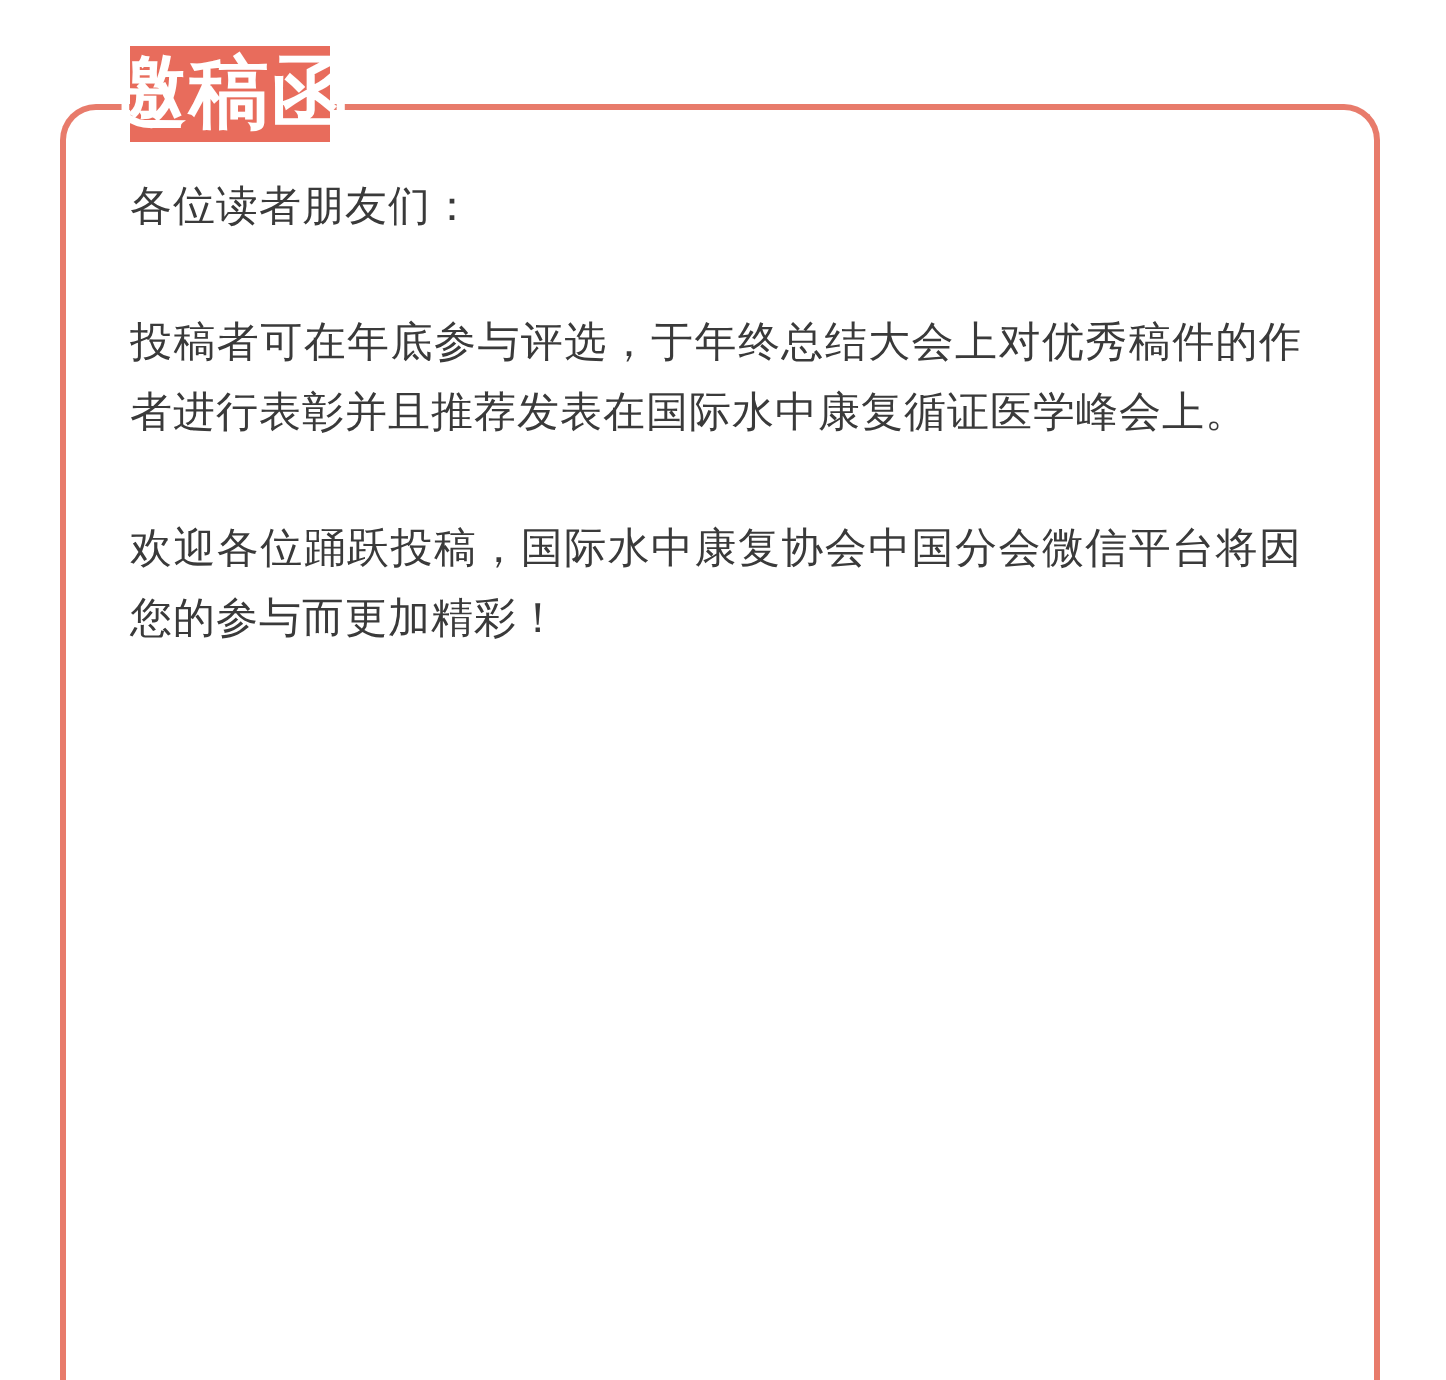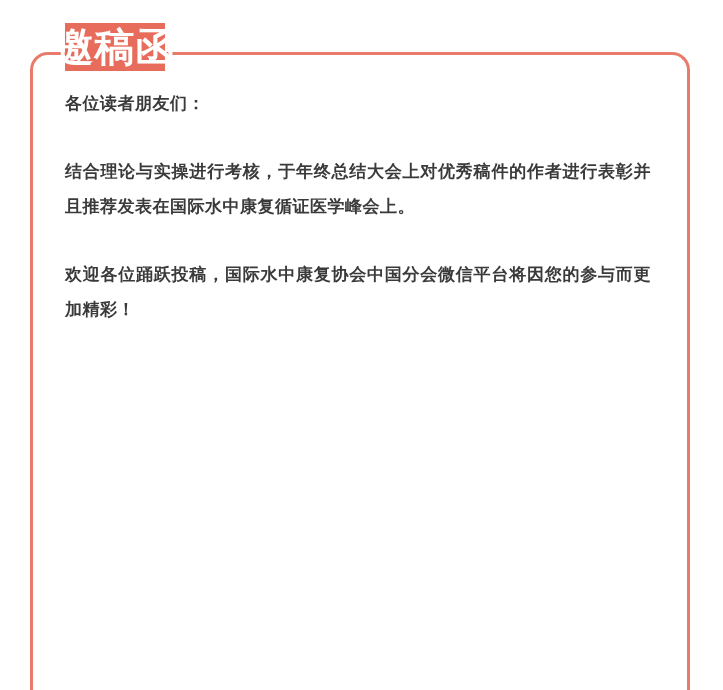--- a/index.html
+++ b/index.html
@@ -58,23 +58,23 @@
     letter-spacing: 1px;
     white-space: nowrap;
   }
   .content {
     position: absolute;
     left: 65px;
     top: 86px;
     width: 586px;
     z-index: 2;
     color: var(--text);
-    font-size: 17px;
+    font-size: 21px;
     line-height: 35px;
-    font-weight: bold;
+    font-weight: normal;
     letter-spacing: 0.5px;
   }
   .content p {
     margin: 0 0 33px 0;
     text-align: justify;
   }
   .content p.salutation {
     text-align: left;
   }
   .content p:last-child {
@@ -86,16 +86,16 @@
 
 <div class="canvas">
   <div class="frame"></div>
 
   <div class="badge">
     <span>邀稿函</span>
   </div>
 
   <div class="content">
     <p class="salutation">各位读者朋友们：</p>
-    <p>结合理论与实操进行考核，于年终总结大会上对优秀稿件的作者进行表彰并且推荐发表在国际水中康复循证医学峰会上。</p>
+    <p>投稿者可在年底参与评选，于年终总结大会上对优秀稿件的作者进行表彰并且推荐发表在国际水中康复循证医学峰会上。</p>
     <p>欢迎各位踊跃投稿，国际水中康复协会中国分会微信平台将因您的参与而更加精彩！</p>
   </div>
 </div>
 
 </body></html>

